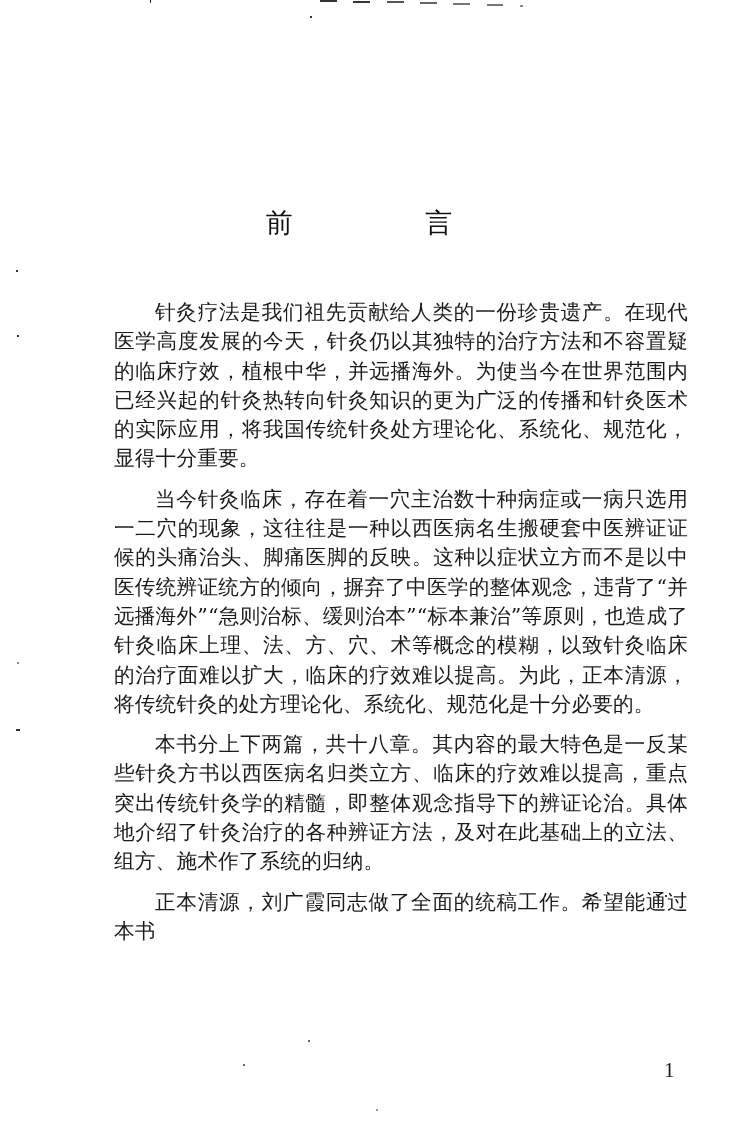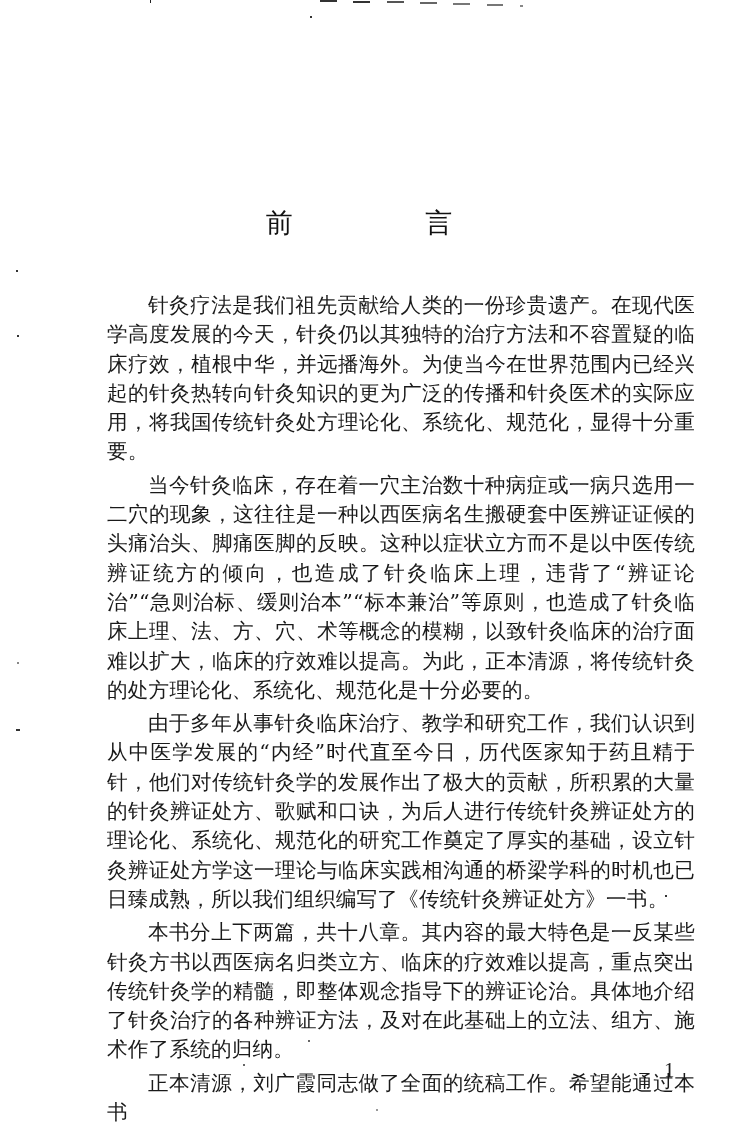--- a/index.html
+++ b/index.html
@@ -3,21 +3,21 @@
 <meta charset="utf-8">
 <style>
   html, body { margin:0; padding:0; background:#ffffff; }
   body { width:747px; height:1122px; position:relative; overflow:hidden;
          font-family: "DejaVu Serif", "Liberation Serif", serif; color:#1a1a1a; }
   .artifact { position:absolute; background:#222; }
   .dash { position:absolute; height:2px; background:#333; }
   .title { position:absolute; left:0; width:780px; top:205px; text-align:center;
            font-size:27px; letter-spacing:62px; color:#111; }
   .body-text { position:absolute; left:103px; top:287px; width:596px; }
-  .para { margin:4px; font-size:20.6px; line-height:29.3px; text-align:justify;
+  .para { margin:11px; font-size:20.6px; line-height:29.3px; text-align:justify;
           text-indent:41px; letter-spacing:0.2px; }
   .page-num { position:absolute; left:664px; top:1058px; font-size:21px;
               font-family:"Liberation Serif", serif; }
   .speck { position:absolute; width:2px; height:2px; background:#333; }
 </style>
 </head>
 <body>
 
 <div class="artifact" style="left:150px;top:0;width:1px;height:3px;"></div>
 <div class="speck" style="left:310px;top:16px;"></div>
@@ -34,19 +34,18 @@
 <div class="speck" style="left:16px;top:729px;width:4px;"></div>
 <div class="speck" style="left:665px;top:895px;"></div>
 <div class="speck" style="left:243px;top:1064px;background:#666;"></div>
 <div class="speck" style="left:308px;top:1040px;background:#666;"></div>
 <div class="speck" style="left:376px;top:1109px;background:#999;"></div>
 
 <div class="title">前 言</div>
 
 <div class="body-text">
   <p class="para">针灸疗法是我们祖先贡献给人类的一份珍贵遗产。在现代医学高度发展的今天，针灸仍以其独特的治疗方法和不容置疑的临床疗效，植根中华，并远播海外。为使当今在世界范围内已经兴起的针灸热转向针灸知识的更为广泛的传播和针灸医术的实际应用，将我国传统针灸处方理论化、系统化、规范化，显得十分重要。</p>
-  <p class="para">当今针灸临床，存在着一穴主治数十种病症或一病只选用一二穴的现象，这往往是一种以西医病名生搬硬套中医辨证证候的头痛治头、脚痛医脚的反映。这种以症状立方而不是以中医传统辨证统方的倾向，也造成了针灸临床上理，违背了“辨证论治”“急则治标、缓则治本”“标本兼治”等原则，也造成了针灸临床上理、法、方、穴、术等概念的模糊，以致针灸临床的治疗面难以扩大，临床的疗效难以提高。为此，正本清源，将传统针灸的处方理论化、系统化、规范化是十分必要的。</p>
-  <p class="para">由于多年从事针灸临床治疗、教学和研究工作，我们认识到从中医学发展的“内经”时代直至今日，历代医家知于药且精于针，他们对传统针灸学的发展作出了极大的贡献，所积累的大量的针灸辨证处方、歌赋和口诀，为后人进行传统针灸辨证处方的理论化、系统化、规范化的研究工作奠定了厚实的基础，设立针灸辨证处方学这一理论与临床实践相沟通的桥梁学科的时机也已日臻成熟，所以我们组织编写了《传统针灸辨证处方》一书。</p>
+  <p class="para">当今针灸临床，存在着一穴主治数十种病症或一病只选用一二穴的现象，这往往是一种以西医病名生搬硬套中医辨证证候的头痛治头、脚痛医脚的反映。这种以症状立方而不是以中医传统辨证统方的倾向，摒弃了中医学的整体观念，违背了“并远播海外”“急则治标、缓则治本”“标本兼治”等原则，也造成了针灸临床上理、法、方、穴、术等概念的模糊，以致针灸临床的治疗面难以扩大，临床的疗效难以提高。为此，正本清源，将传统针灸的处方理论化、系统化、规范化是十分必要的。</p>
   <p class="para">本书分上下两篇，共十八章。其内容的最大特色是一反某些针灸方书以西医病名归类立方、临床的疗效难以提高，重点突出传统针灸学的精髓，即整体观念指导下的辨证论治。具体地介绍了针灸治疗的各种辨证方法，及对在此基础上的立法、组方、施术作了系统的归纳。</p>
   <p class="para">正本清源，刘广霞同志做了全面的统稿工作。希望能通过本书</p>
 </div>
 
 <div class="page-num">1</div>
 
 </body></html>

